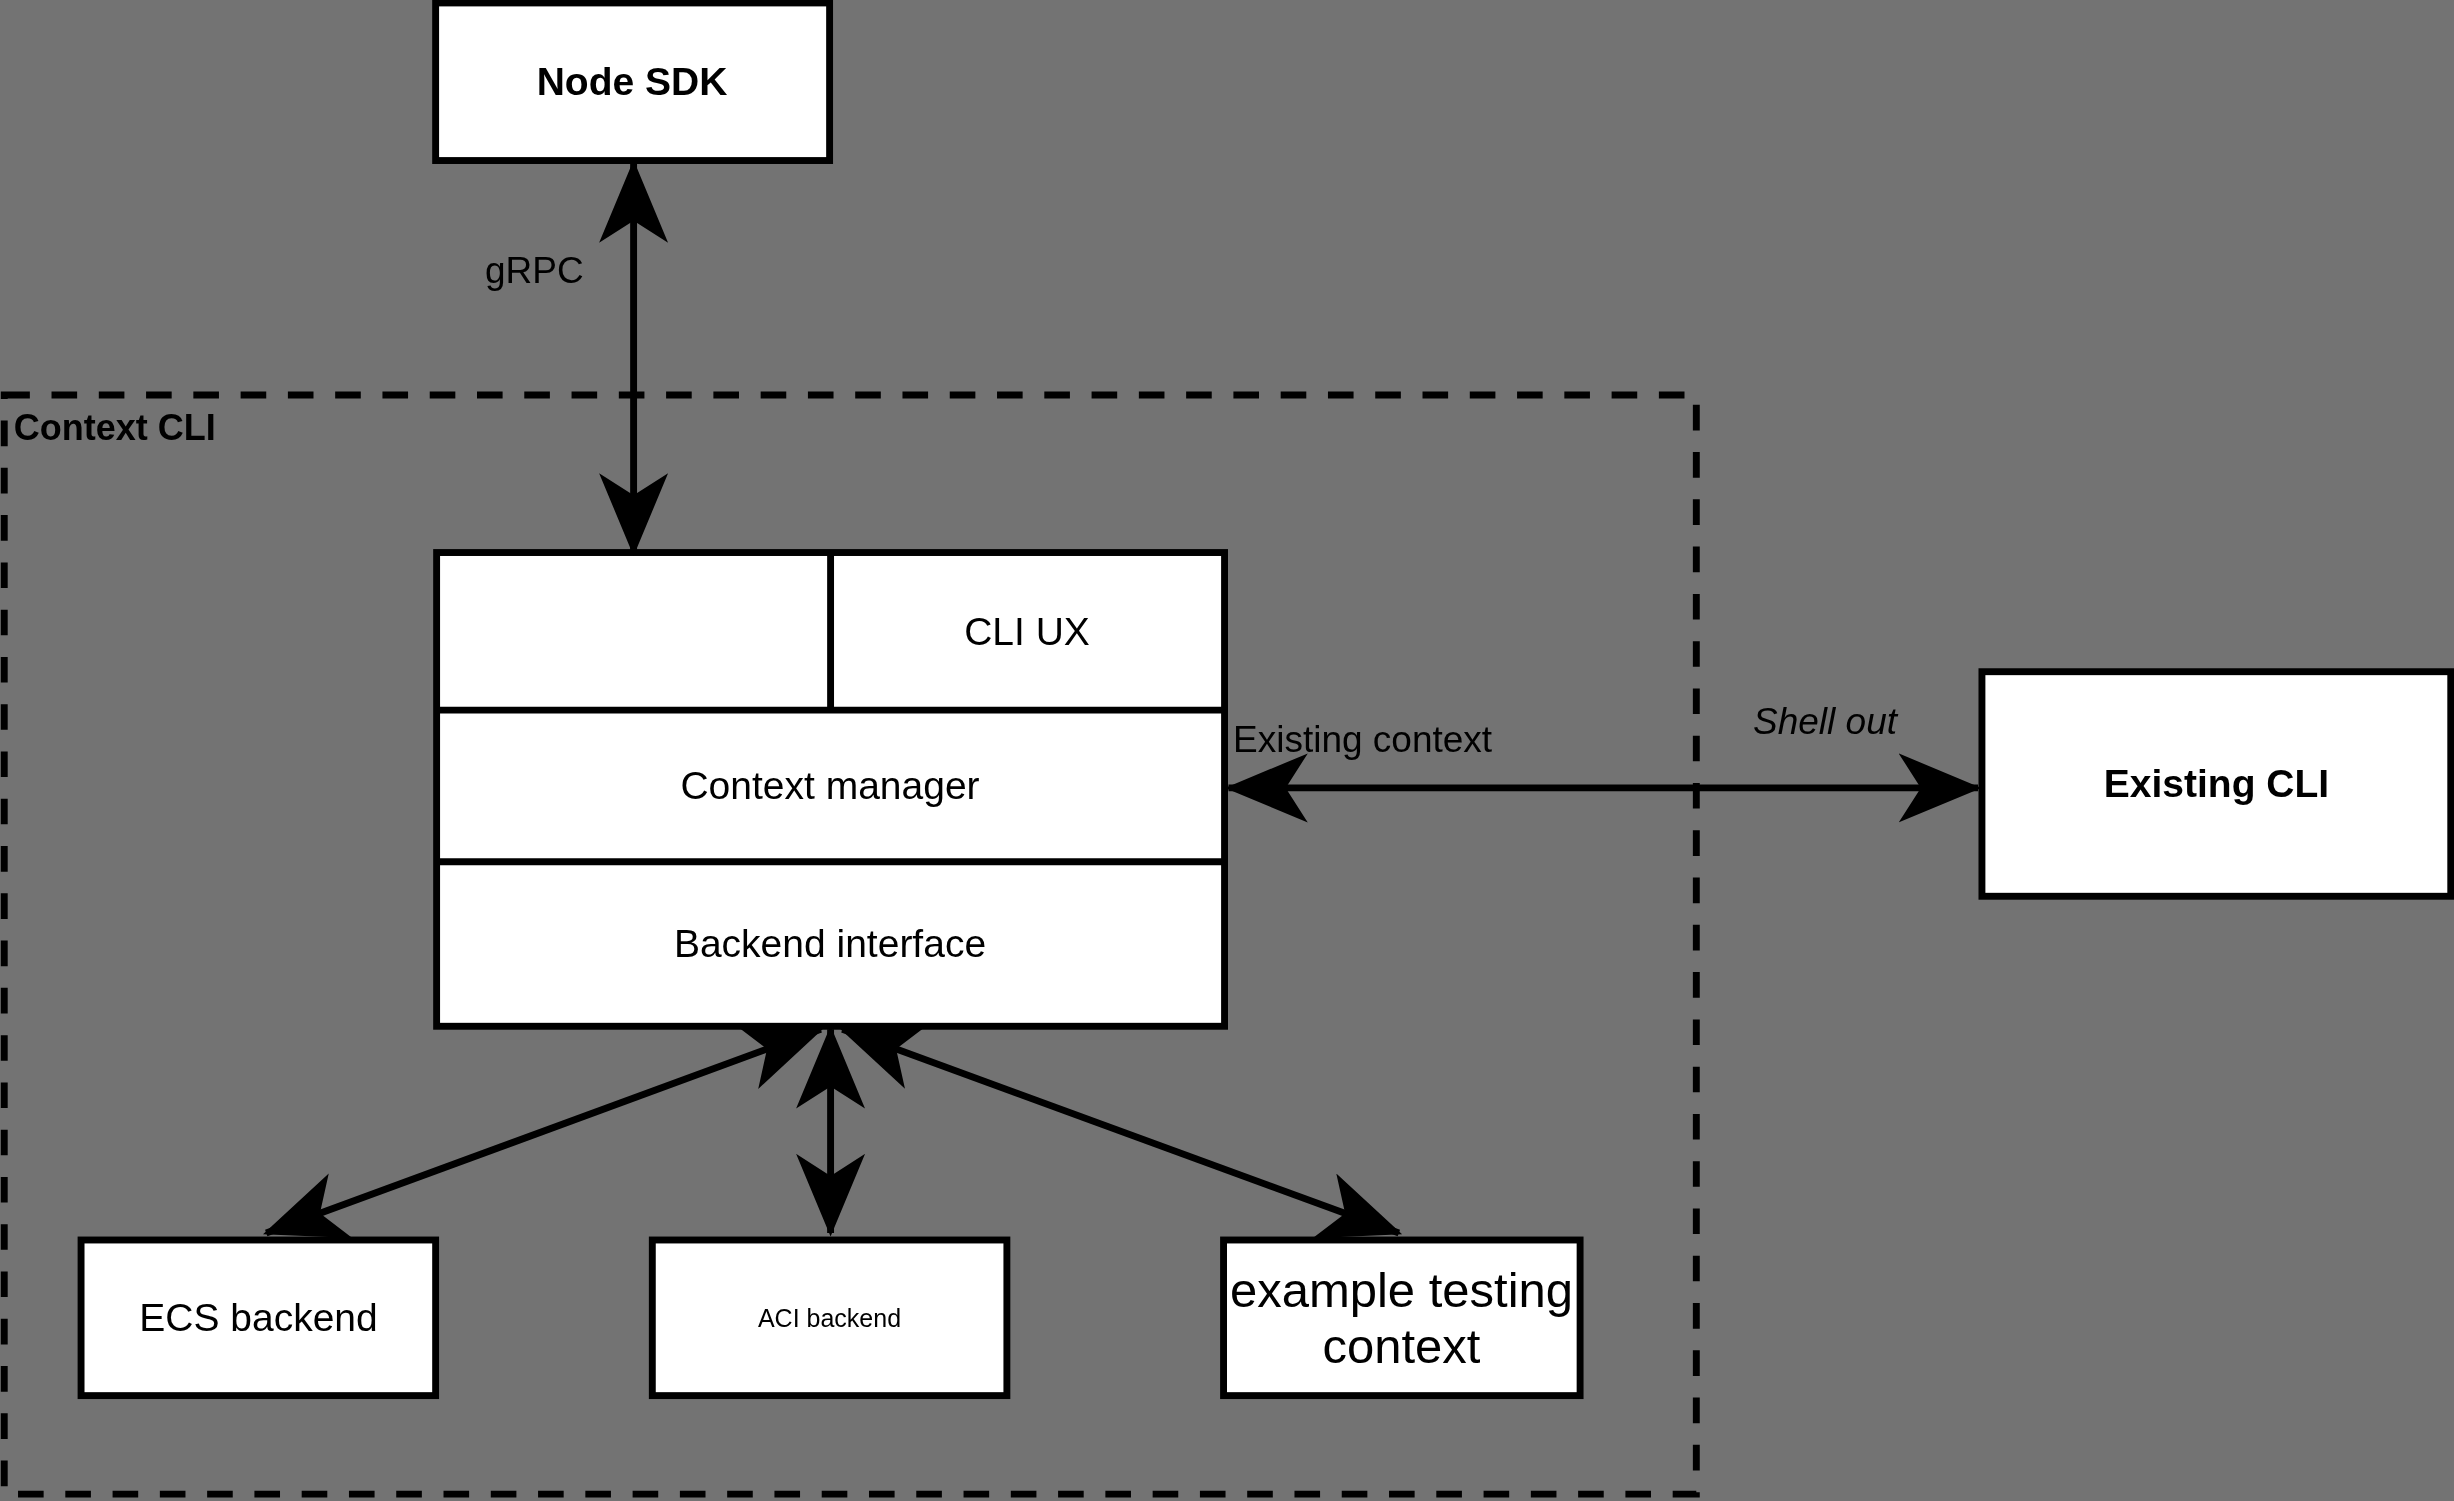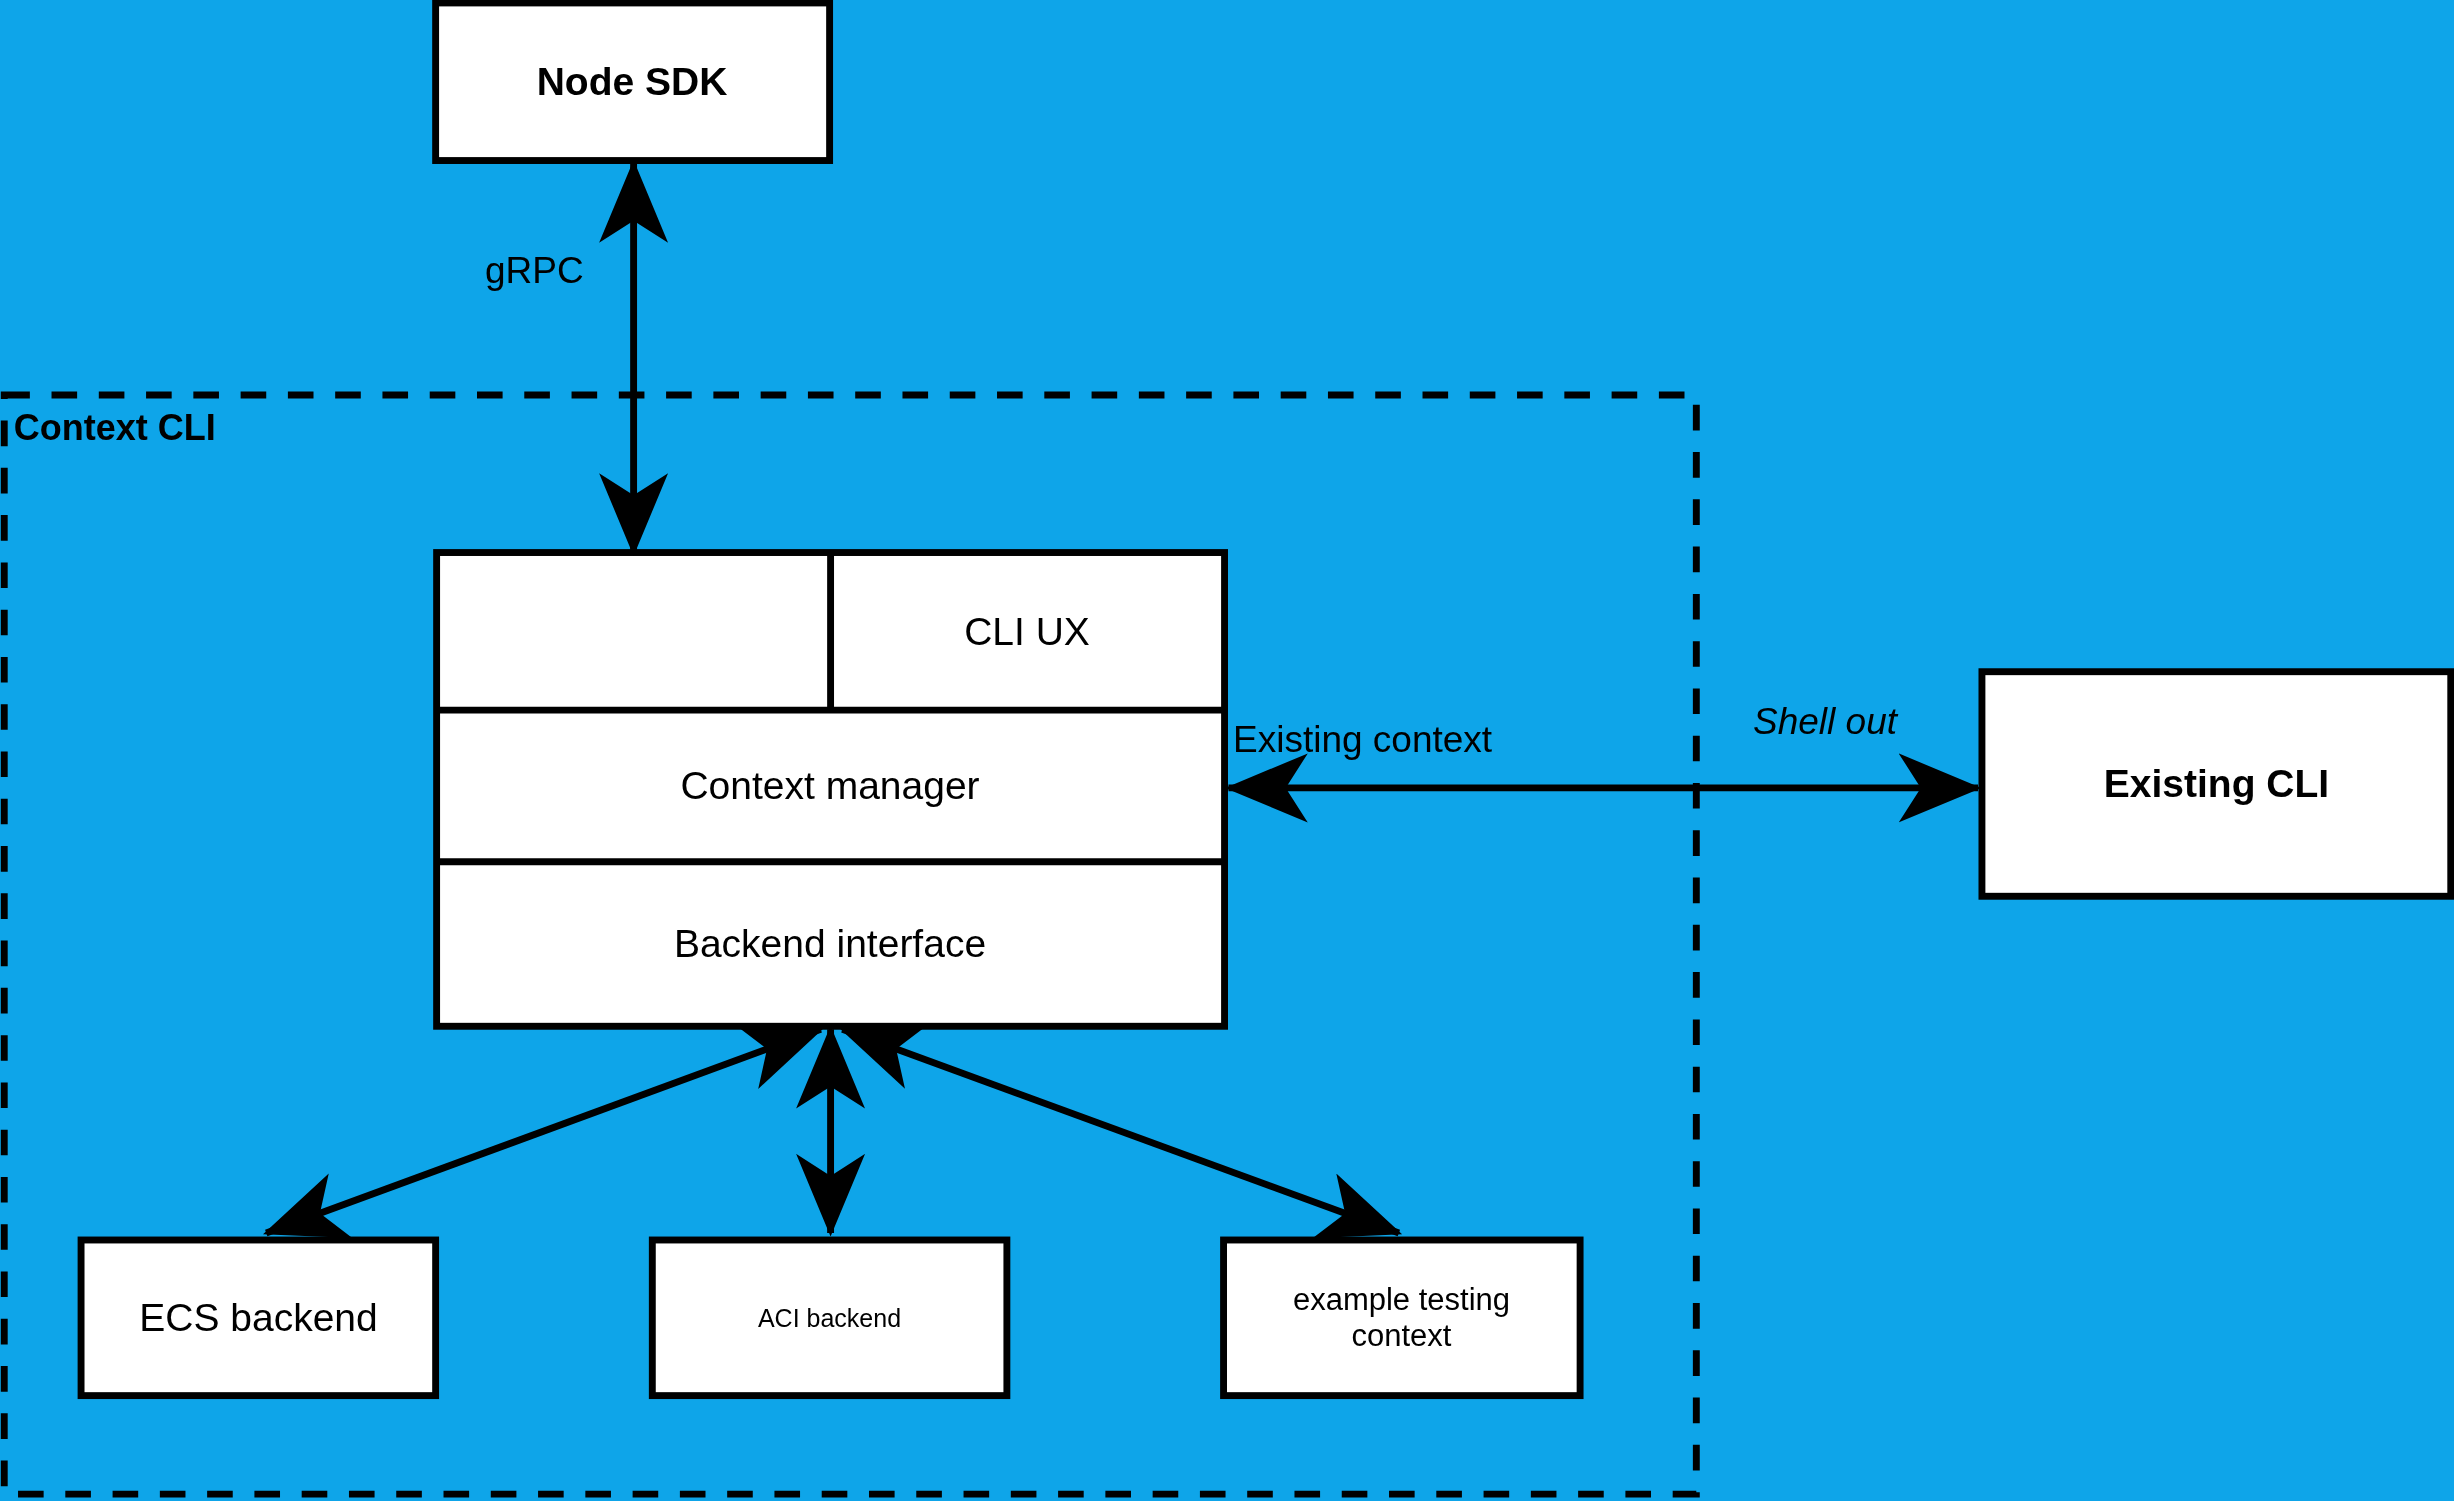--- a/index.html
+++ b/index.html
@@ -4,21 +4,21 @@
 <style>
   html, body {
     margin: 0;
     padding: 0;
     background: #ffffff;
   }
   #canvas {
     position: relative;
     width: 2455px;
     height: 1501px;
-    background: #0ea5e9;
+    background: #737373;
     font-family: "Liberation Sans", sans-serif;
     overflow: hidden;
   }
   svg.layer {
     position: absolute;
     left: 0;
     top: 0;
     width: 2455px;
     height: 1501px;
   }
@@ -102,19 +102,19 @@
   <div class="edge-label" style="left:1233px; top:701px; font-size:37px;margin-top:19px;">Existing context</div>
 
   <div class="edge-label" style="left:1753px; top:702px; font-size:37px;font-style:italic;">Shell out</div>
 
   <div class="box-label bold-label" style="left:1982px; top:672px; width:469px; height:225px; font-size:39px;">Existing CLI</div>
 
   <div class="box-label" style="left:81px; top:1240px; width:355px; height:156px; font-size:39px;">ECS backend</div>
 
   <div class="box-label" style="left:652px; top:1240px; width:355px; height:156px; font-size:25px;">ACI backend</div>
 
-  <div class="box-label" style="left:1223px; top:1240px; width:357px; height:156px; font-size:31px; flex-direction:column;">
+  <div class="box-label" style="left:1223px; top:1240px; width:357px; height:156px; font-size:49px; flex-direction:column;">
     <span>example testing</span>
     <span>context</span>
   </div>
 
 </div>
 
 
 </body></html>

